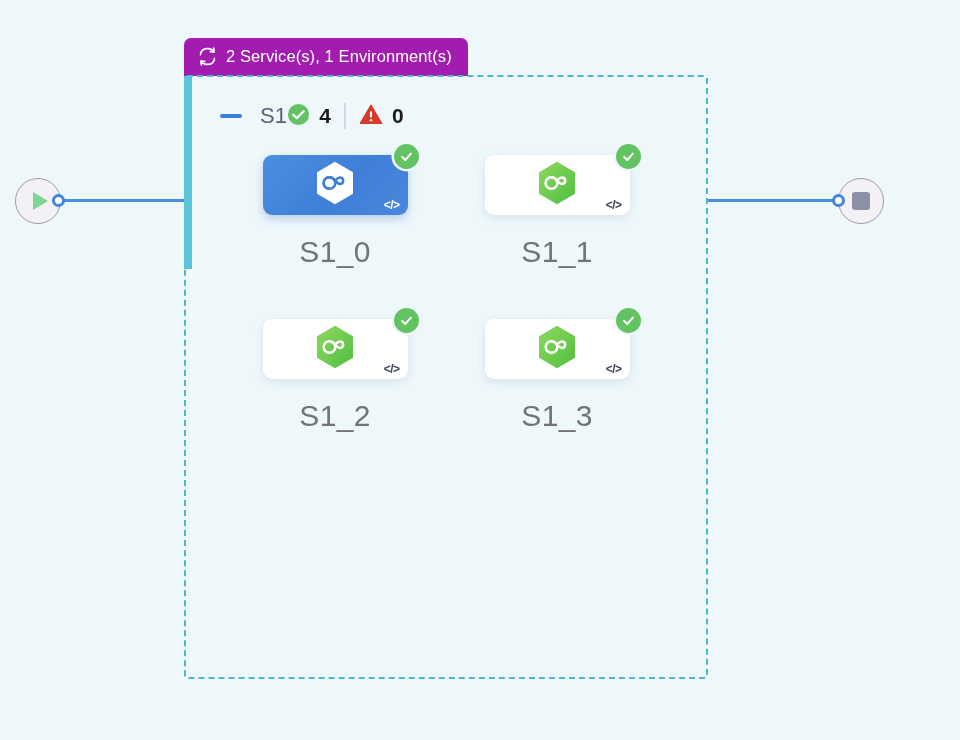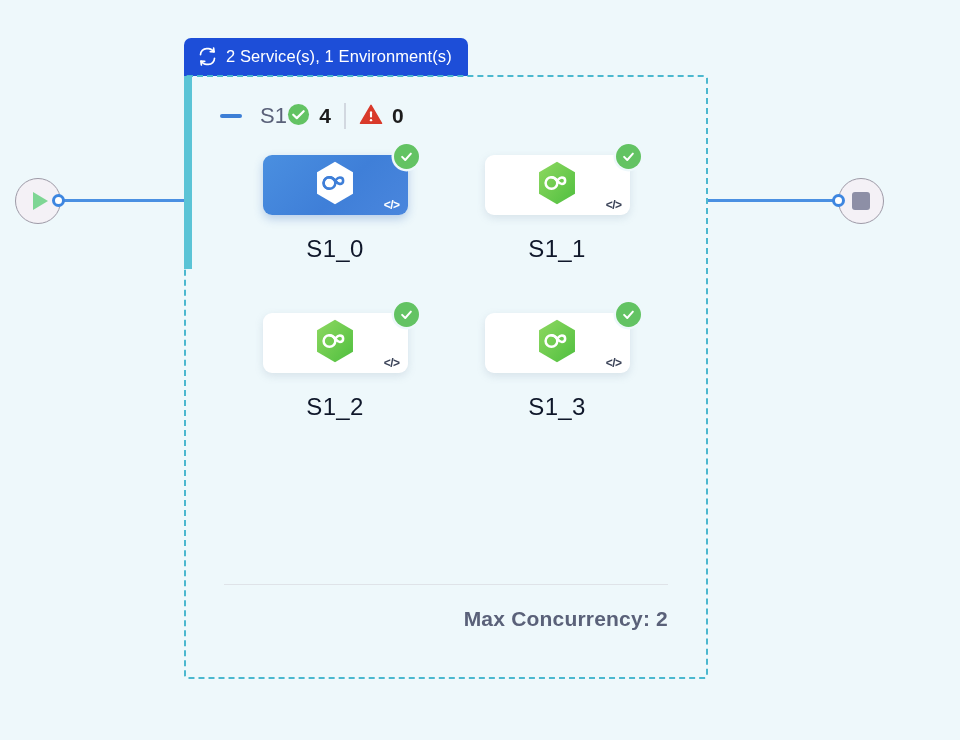--- a/index.html
+++ b/index.html
@@ -81,21 +81,21 @@
     top: 38px;
     width: 528px;
     z-index: 2;
   }
 
   .group-tab {
     position: relative;
     display: inline-flex;
     align-items: center;
     gap: 8px;
-    background: #1d4ed8;
+    background: #a21caf;
     color: #ffffff;
     border-radius: 7px 7px 0 0;
     padding: 8px 16px 9px 13px;
     font-size: 16.5px;
     font-weight: 500;
     letter-spacing: .1px;
     white-space: nowrap;
   }
 
   .tab-icon { display: flex; align-items: center; }
@@ -230,22 +230,22 @@
     font-size: 12px;
     font-family: "Liberation Sans", sans-serif;
     font-weight: 700;
     letter-spacing: -0.5px;
   }
   .selected .code-glyph { color: #ffffff; }
   .plain .code-glyph    { color: #3b4358; }
 
   .node-label {
     margin-top: 20px;
-    font-size: 24px;
-    color: #0f172a;
+    font-size: 30px;
+    color: #737373;
     letter-spacing: .3px;
   }
 
   
   .group-footer {
     position: absolute;
     left: 24px;
     right: 24px;
     bottom: 46px;
   }
@@ -424,20 +424,16 @@
                 <polyline points="5 12.6 10 17.6 19 7.4" fill="none" stroke="#ffffff" stroke-width="3.2" stroke-linecap="round" stroke-linejoin="round"></polyline>
               </svg>
             </span>
             <span class="code-glyph">&lt;/&gt;</span>
           </div>
           <div class="node-label">S1_3</div>
         </div>
 
       </div>
 
-      <div class="group-footer">
-        <div class="footer-rule"></div>
-        <div class="footer-text">Max Concurrency: 2</div>
-      </div>
 
     </div>
   </div>
 </div>
 
 </body></html>

